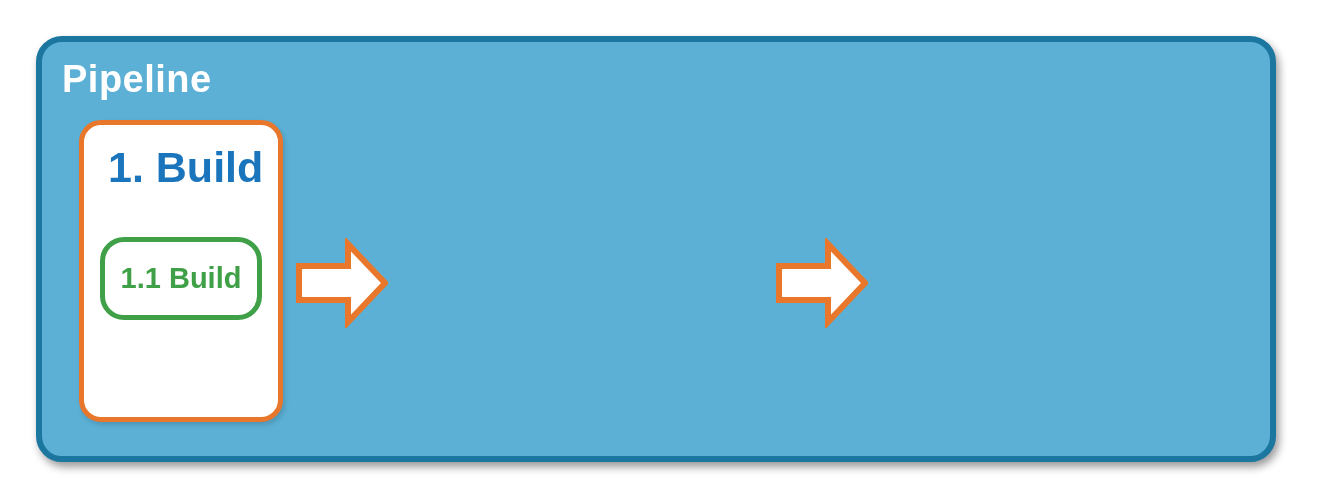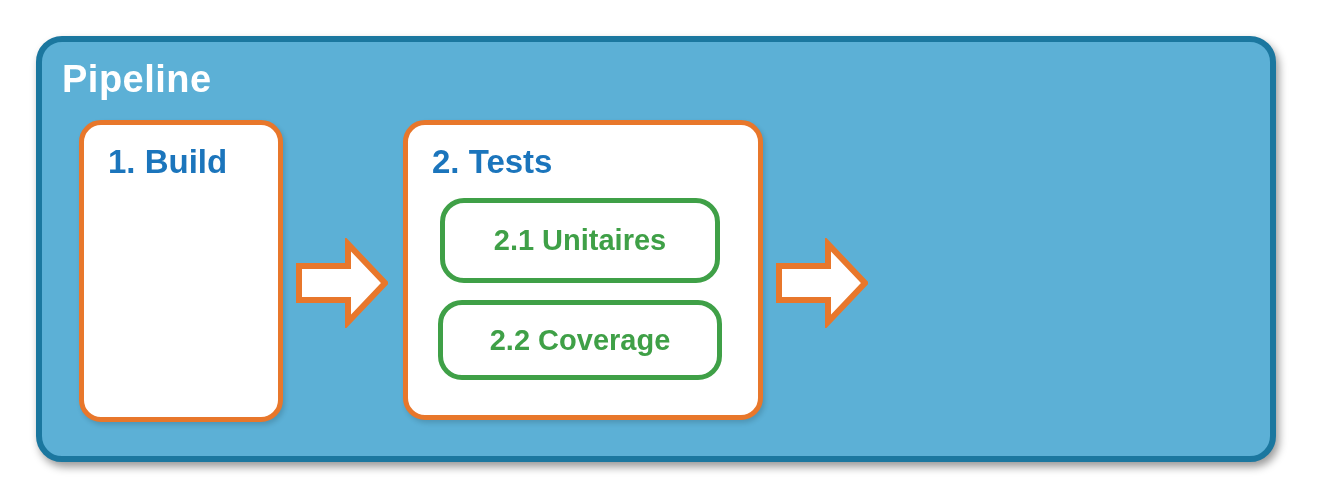--- a/index.html
+++ b/index.html
@@ -48,21 +48,21 @@
     border: 5px solid var(--card-border);
     border-radius: 22px;
     box-shadow: 2px 3px 5px rgba(0,0,0,0.15);
   }
   .card1 { left: 37px;  width: 204px; height: 302px; }
   .card2 { left: 361px; width: 360px; height: 300px; }
   .card3 { left: 841px; width: 358px; height: 298px; }
   .stage-title {
     position: absolute;
     left: 24px; top: 18px;
-    font-size: 33px;
+    font-size: 43px;
     font-weight: bold;
     color: var(--stage-title-color);
     white-space: nowrap;
   }
   .step {
     position: absolute;
     display: flex;
     align-items: center;
     justify-content: center;
     border: 5px solid var(--step-color);
@@ -96,31 +96,27 @@
 </head>
 <body>
 
 <div class="canvas">
   <div class="container">
 
     <div class="pipeline-title">Pipeline</div>
 
     <div class="card card1">
       <div class="stage-title">1. Build</div>
+      <div class="step s1 solid">1.1 Build</div>
     </div>
 
     <svg class="arrow arrow1" viewBox="0 0 92 90">
       <polygon points="3,28 52,28 52,6 89,45 52,84 52,62 3,62"></polygon>
     </svg>
 
-    <div class="card card2">
-      <div class="stage-title">2. Tests</div>
-      <div class="step s1 solid">2.1 Unitaires</div>
-      <div class="step s2 solid">2.2 Coverage</div>
-    </div>
 
     <svg class="arrow arrow2" viewBox="0 0 92 90">
       <polygon points="3,28 52,28 52,6 89,45 52,84 52,62 3,62"></polygon>
     </svg>
 
 
   </div>
 </div>
 
 </body></html>

